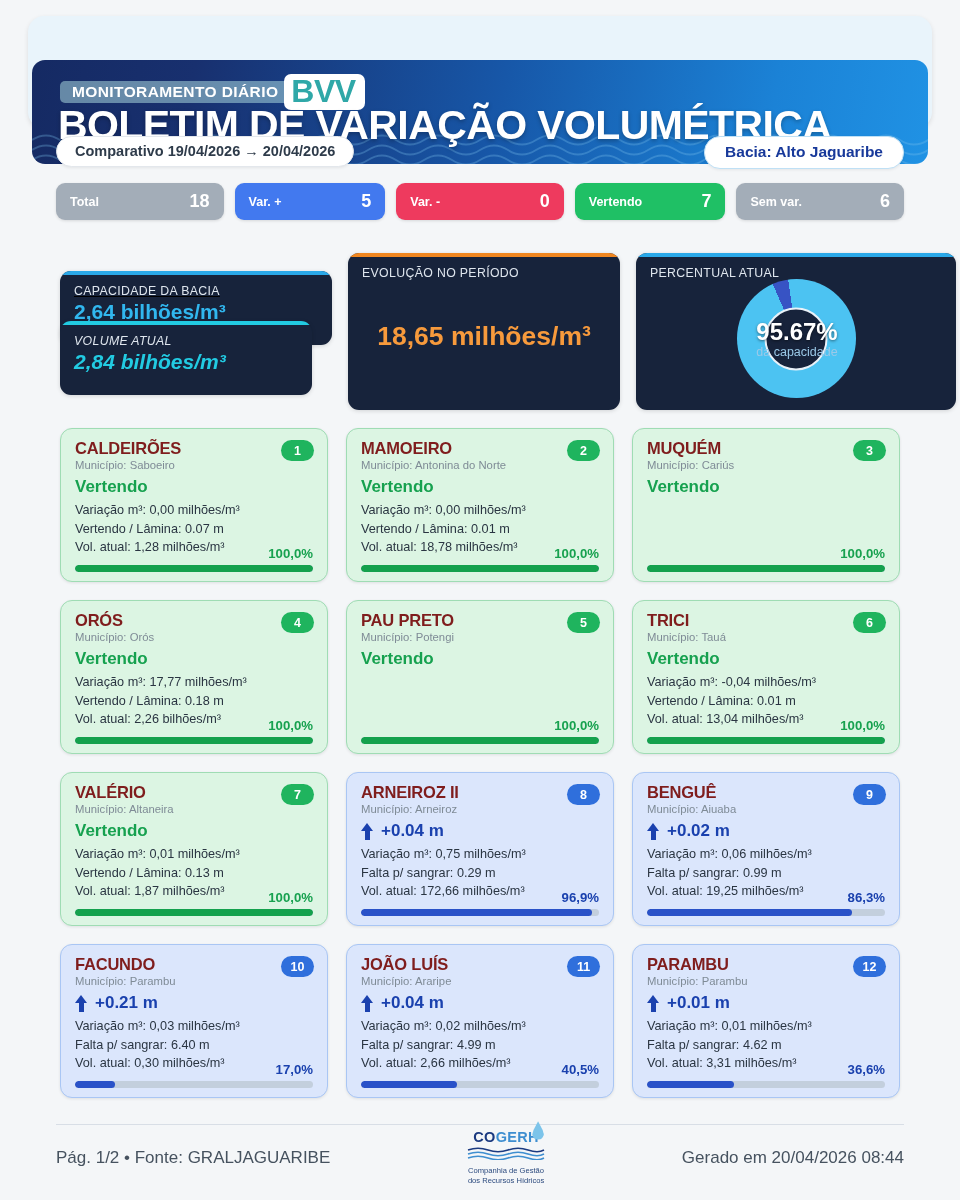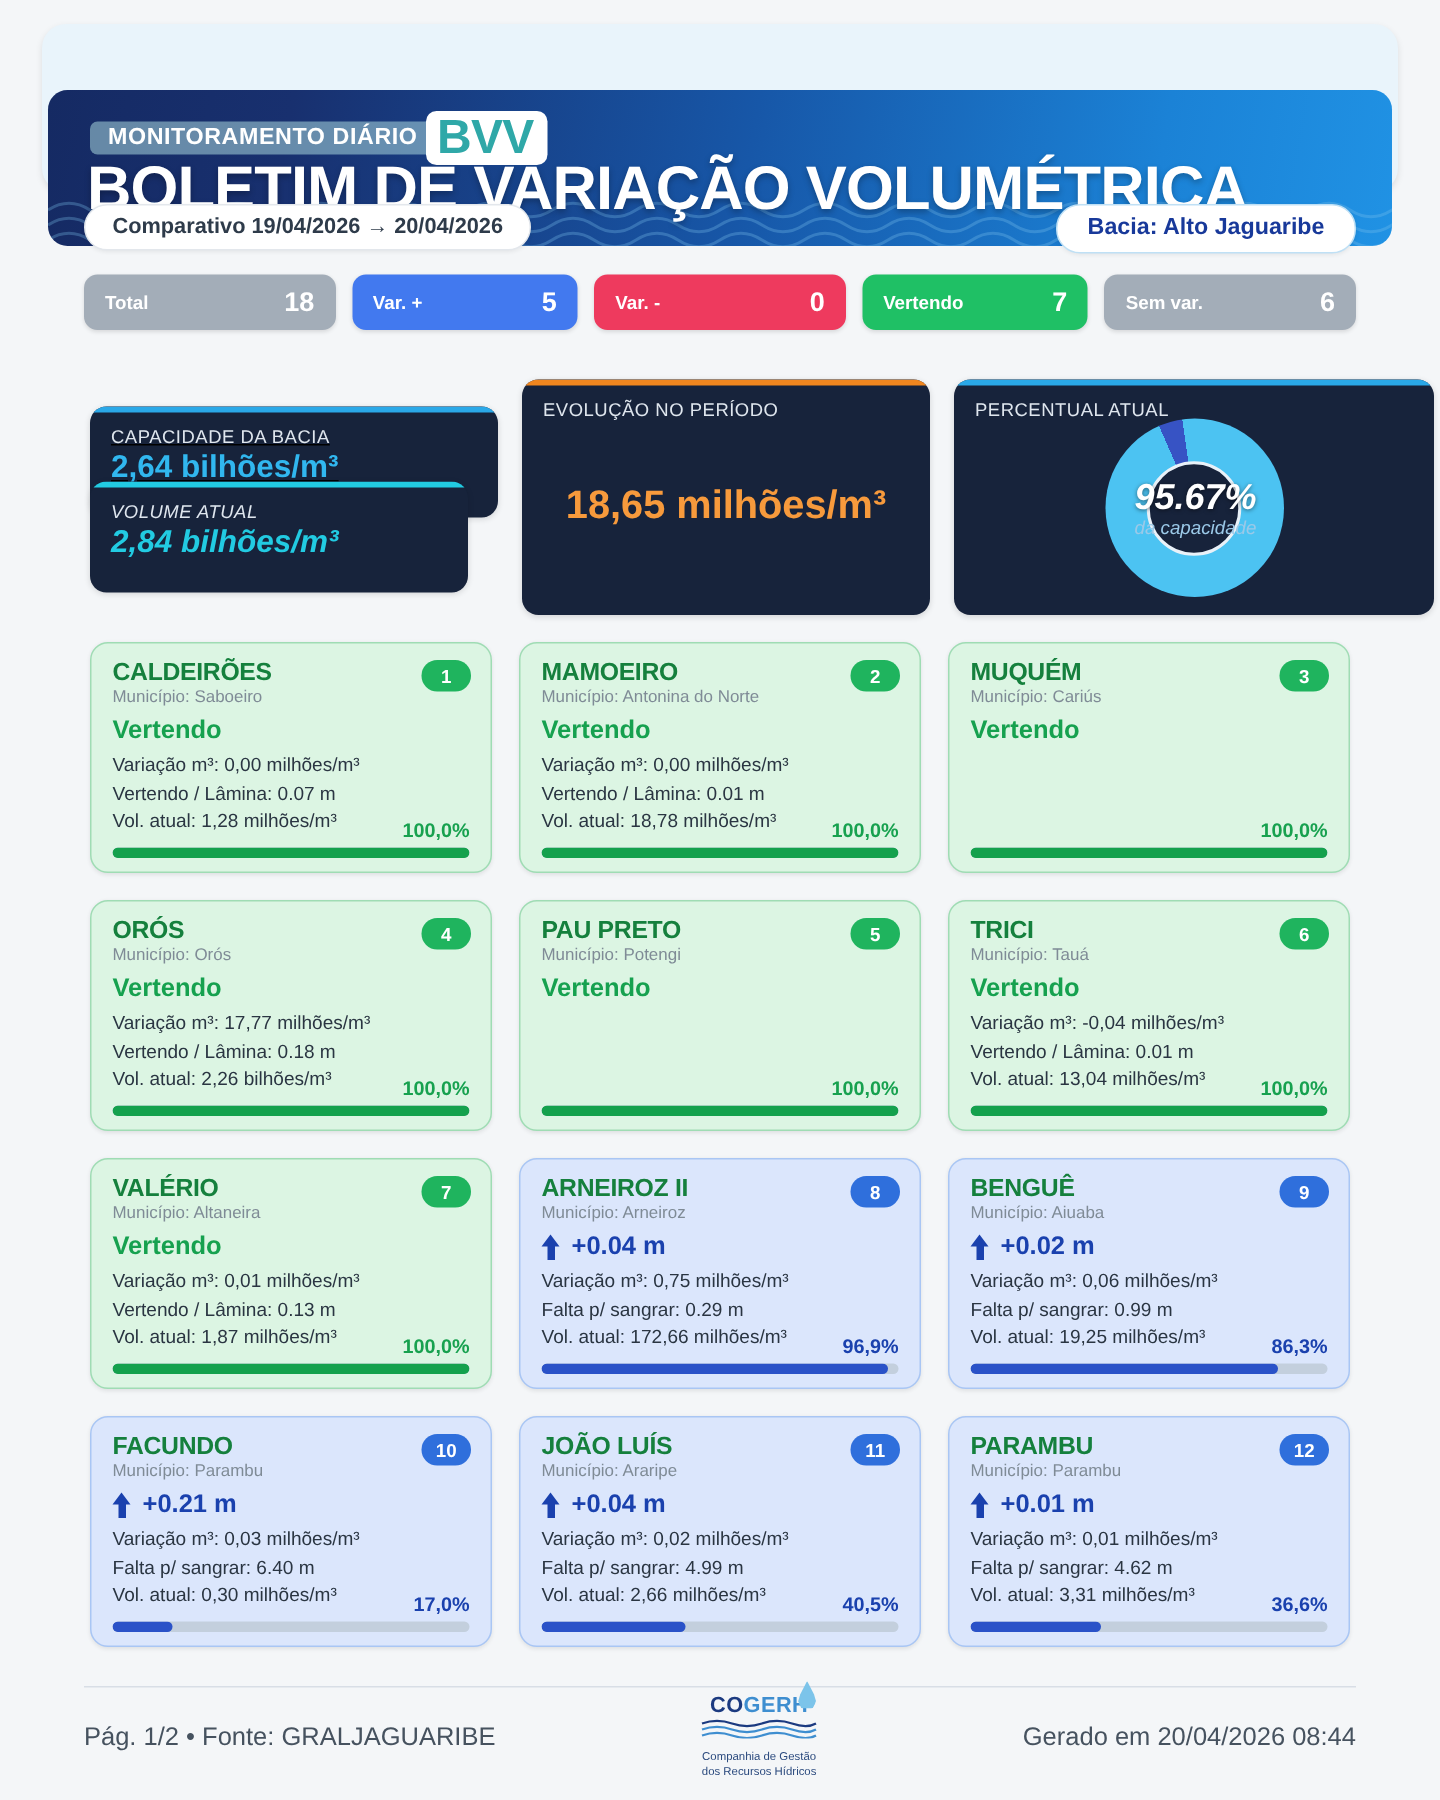--- a/index.html
+++ b/index.html
@@ -182,21 +182,20 @@
     width: 63px; height: 63px;
     border-radius: 50%;
     background: #17233b;
     border: 2px solid #e9f1f8;
   }
   .donut-text {
     position: absolute;
     left: 2px; right: 0; top: 41px;
     text-align: center;
     z-index: 4;
-    font-style: italic;
   }
   .donut-pct {
     color: #ffffff;
     font-size: 24px;
     font-weight: bold;
     text-shadow: 0 1px 3px rgba(0,0,0,0.5);
     line-height: 1;
   }
   .donut-sub {
     color: #9bc9e8;
@@ -220,21 +219,21 @@
     border-radius: 12px;
     padding: 11px 14px 0 14px;
     box-shadow: 0 1px 3px rgba(0,0,0,0.09);
   }
   .card.green { background: #dcf5e3; border: 1.4px solid #9fdcb4; }
   .card.blue  { background: #dbe6fc; border: 1.4px solid #a9c6f4; }
 
   .card-name {
     font-size: 16.5px;
     font-weight: bold;
-    color: #15803d;
+    color: #7f1d1d;
     letter-spacing: -0.2px;
     line-height: 1.05;
   }
   .card-muni {
     font-size: 11.3px;
     color: #7f8b96;
     margin-top: 2px;
   }
   .card-rank {
     position: absolute;

